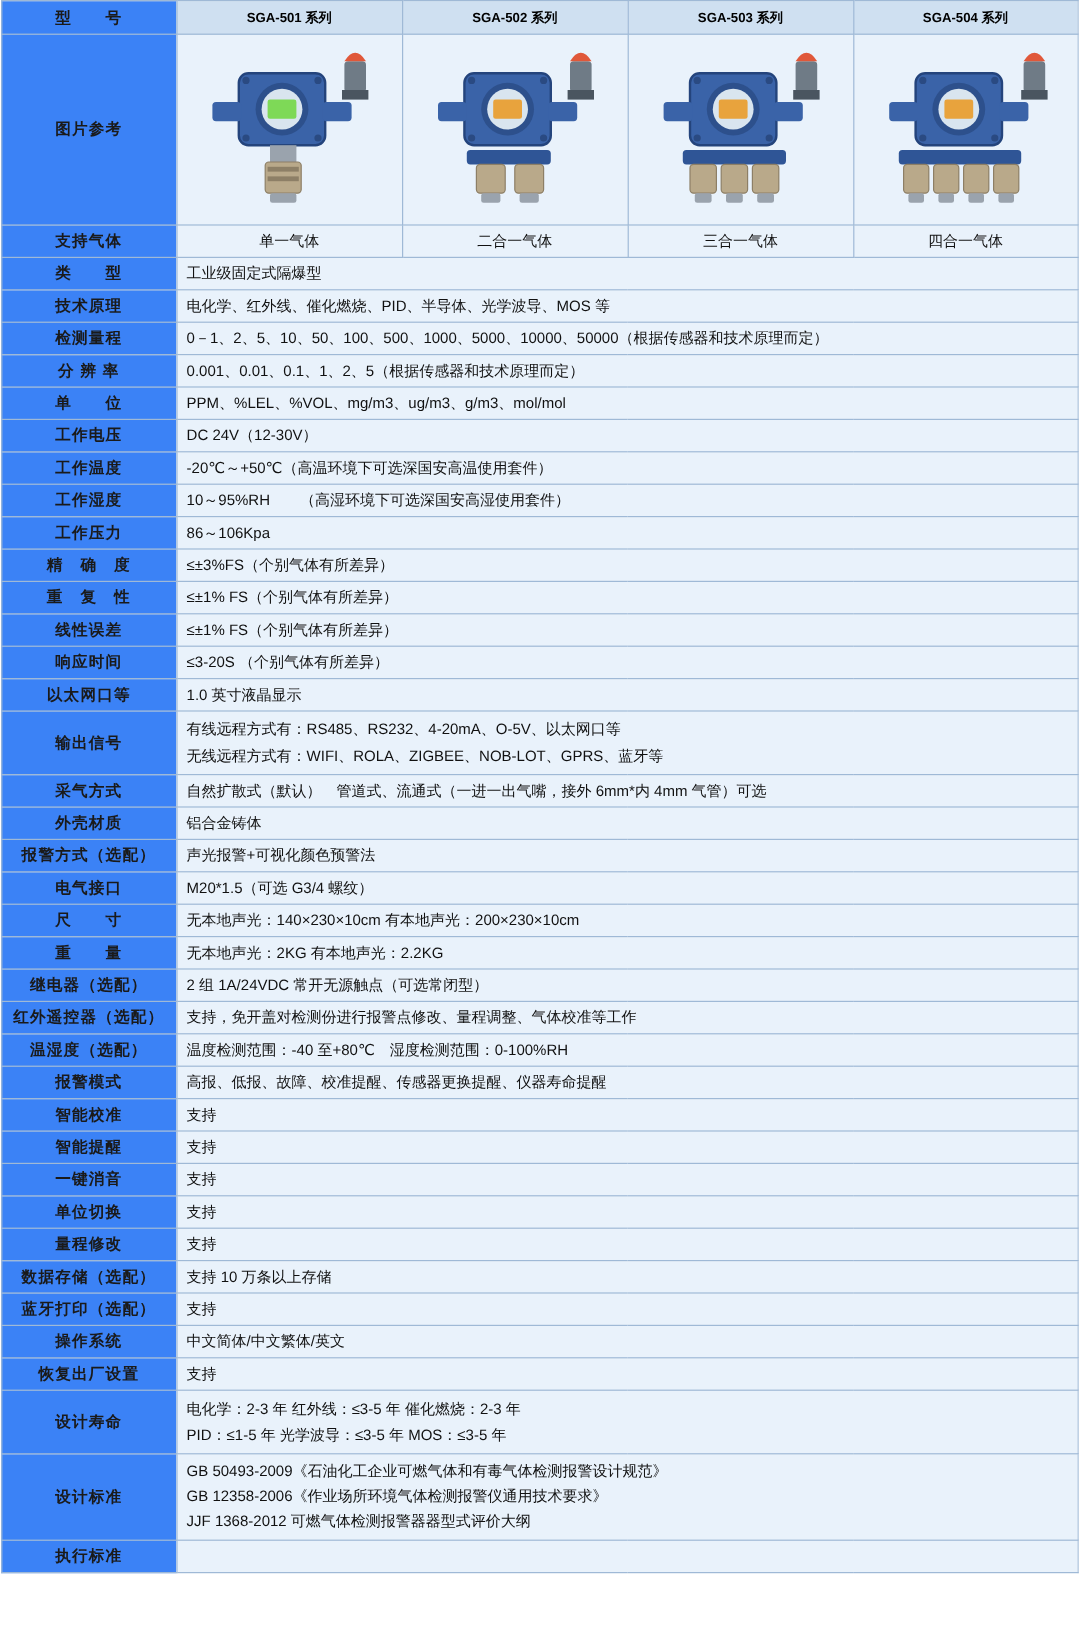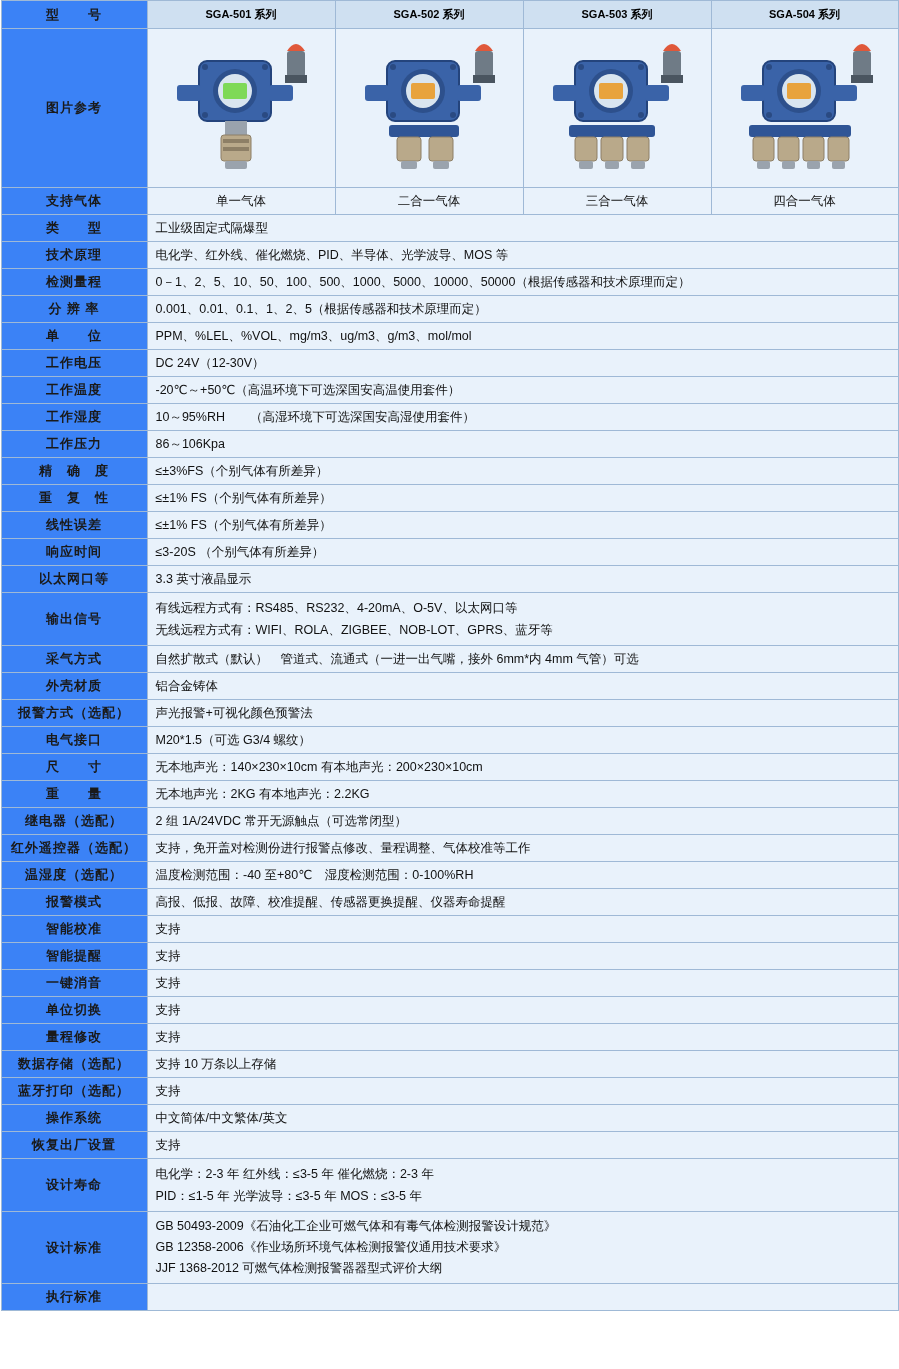--- a/index.html
+++ b/index.html
@@ -214,21 +214,21 @@
   <tr>
           <td class="label">线性误差</td>
           <td class="val" colspan="4">≤±1% FS（个别气体有所差异）</td>
         </tr>
   <tr>
           <td class="label">响应时间</td>
           <td class="val" colspan="4">≤3-20S （个别气体有所差异）</td>
         </tr>
   <tr>
           <td class="label">以太网口等</td>
-          <td class="val" colspan="4">3.3 英寸液晶显示</td>
+          <td class="val" colspan="4">1.0 英寸液晶显示</td>
         </tr>
 
   <tr>
     <td class="label">输出信号</td>
     <td class="val multi2" colspan="4">
       <div>有线远程方式有：RS485、RS232、4-20mA、O-5V、以太网口等</div>
       <div>无线远程方式有：WIFI、ROLA、ZIGBEE、NOB-LOT、GPRS、蓝牙等</div>
     </td>
   </tr>
 

